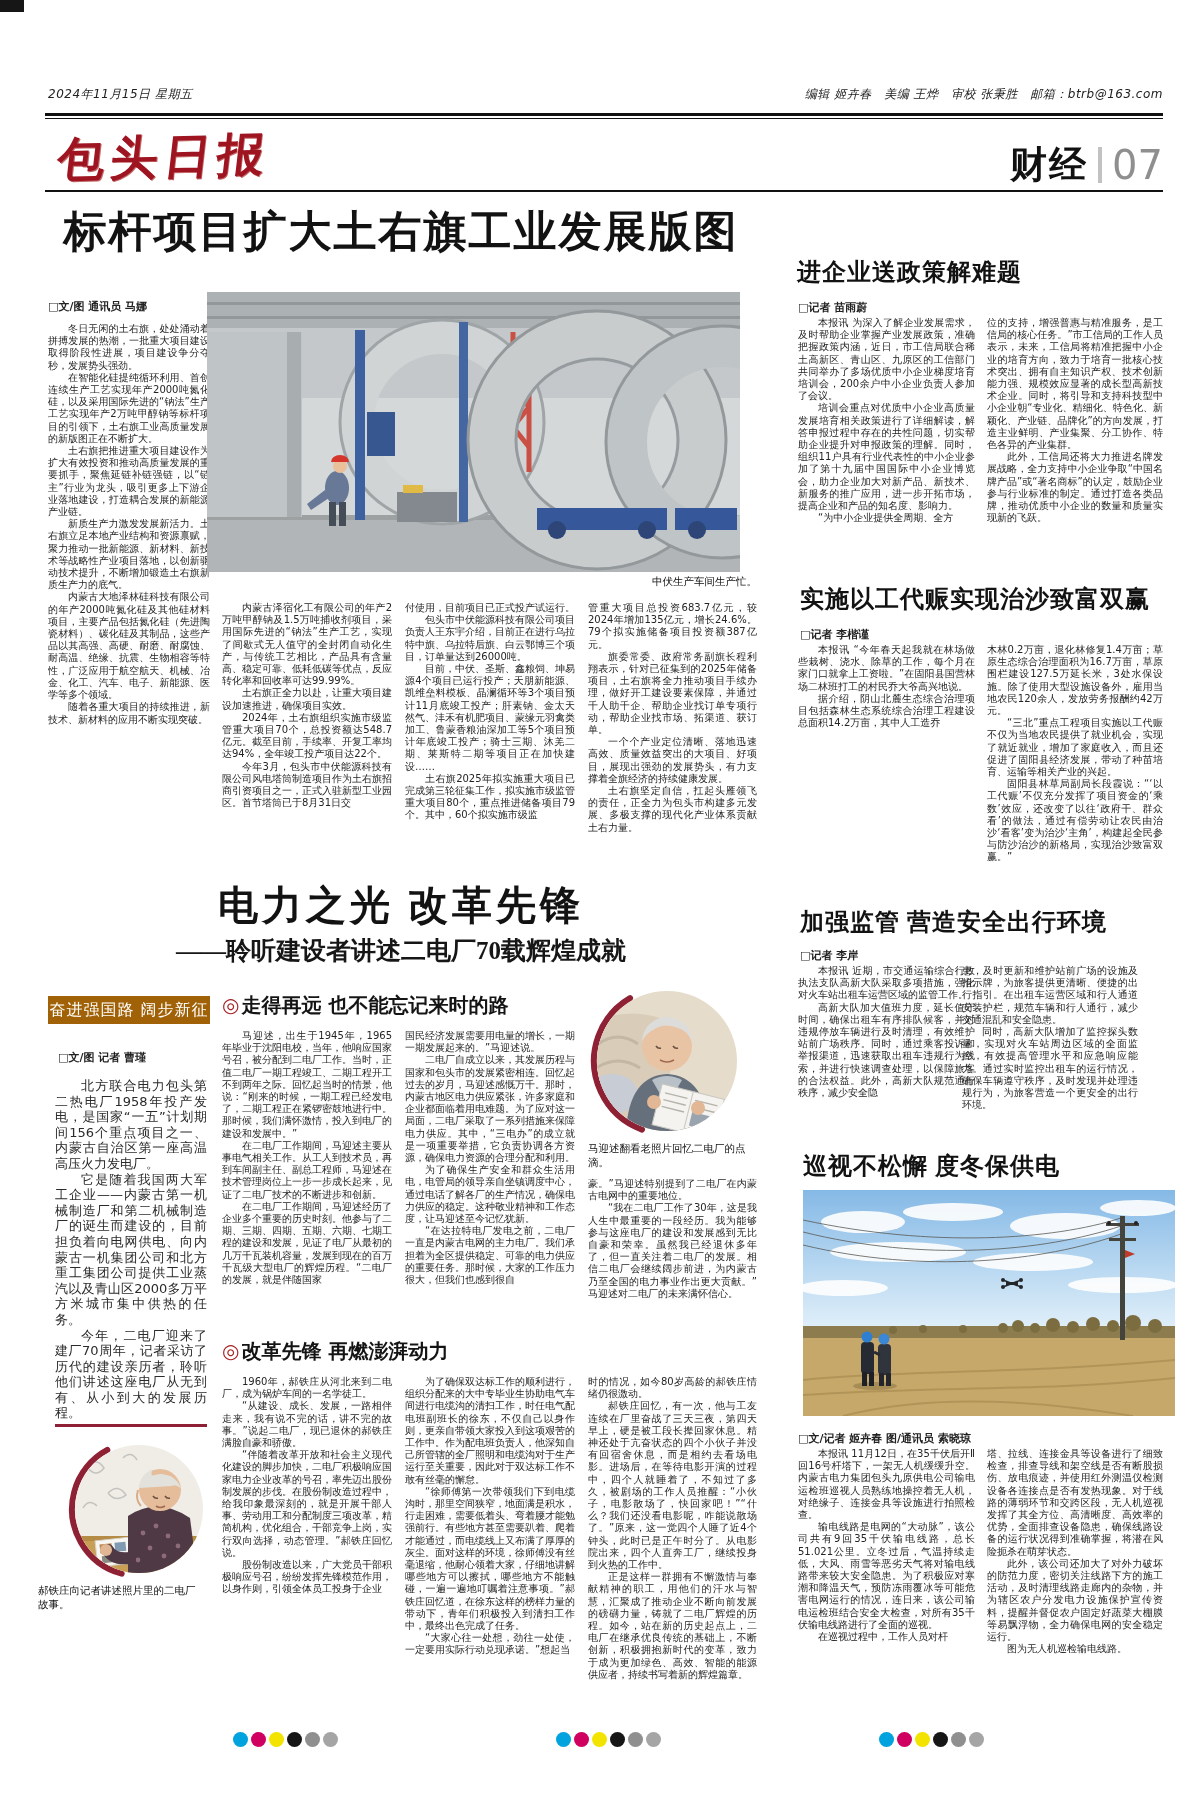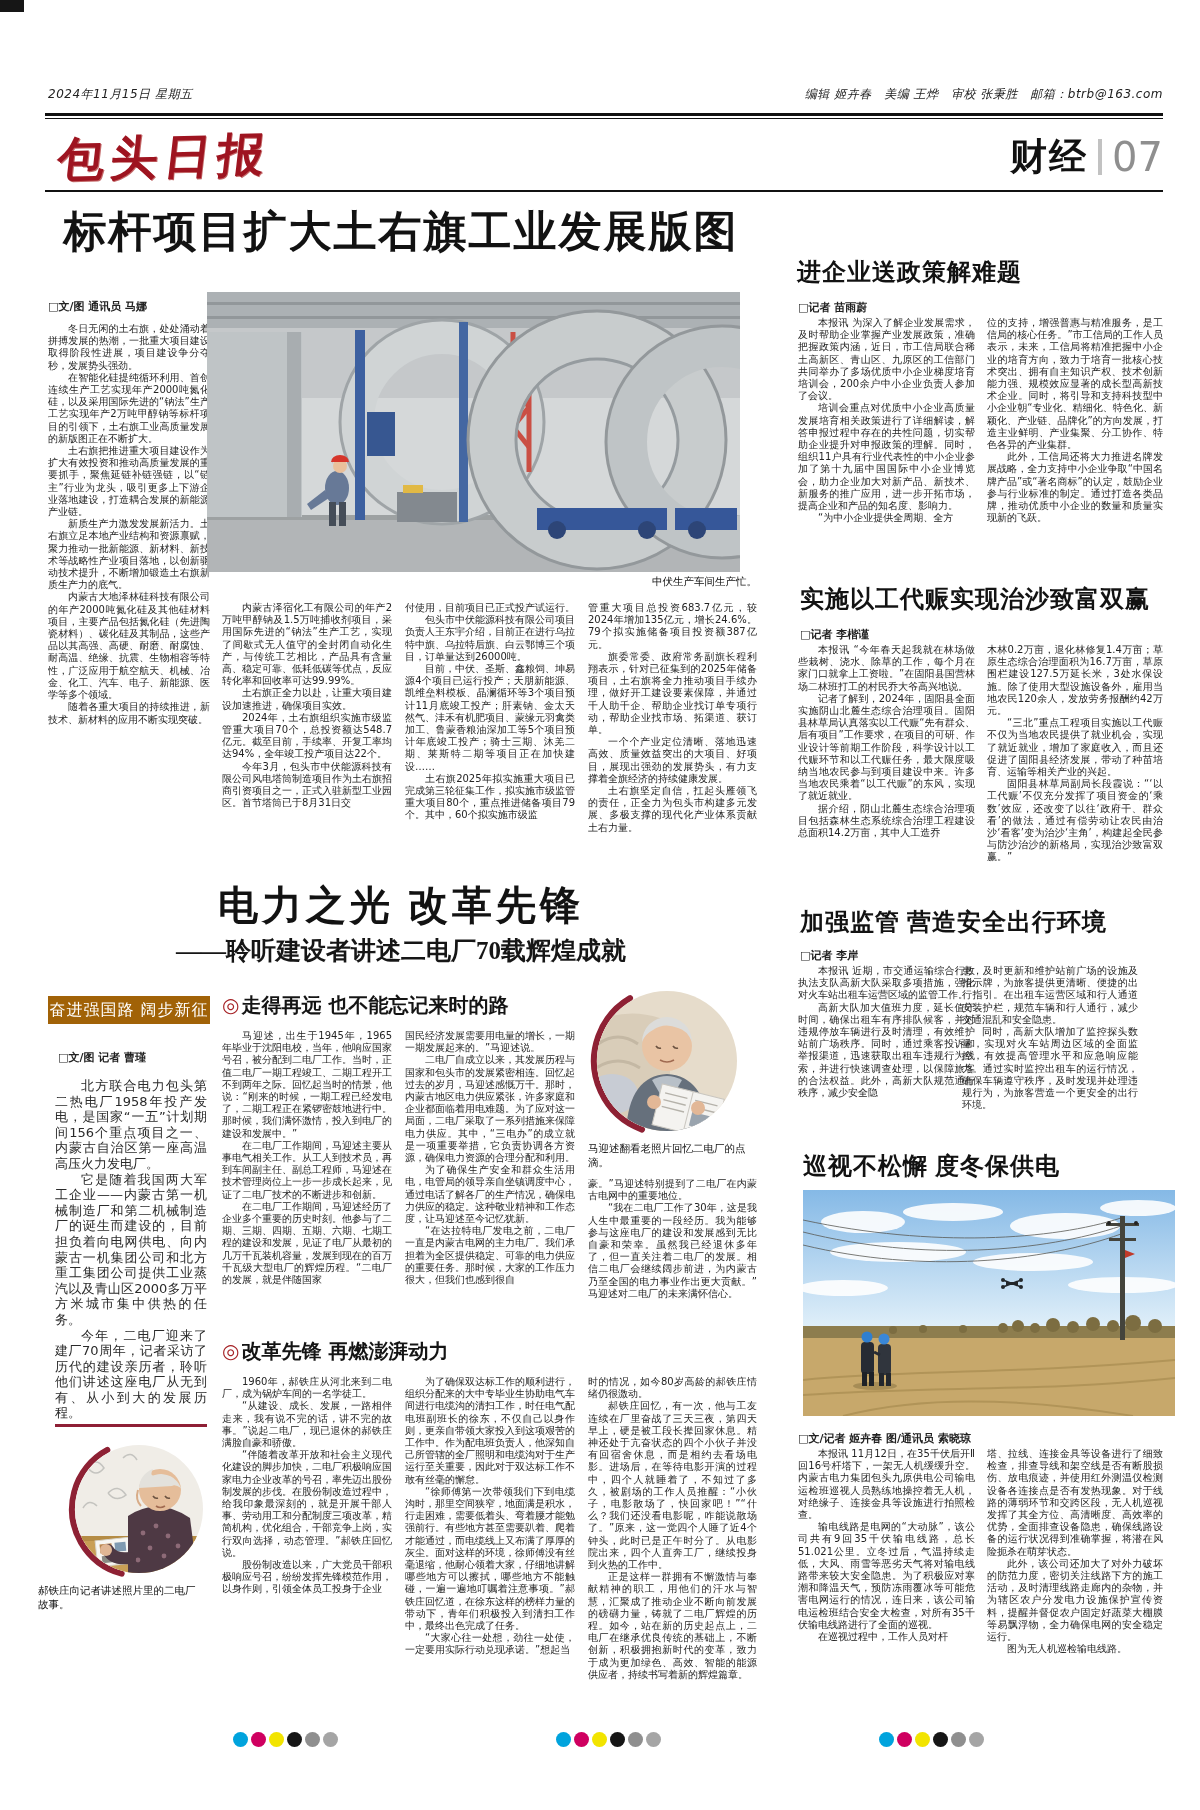--- a/index.html
+++ b/index.html
@@ -5,21 +5,21 @@
   html,body{margin:0;padding:0;background:#e9e9e7;}
   .page{position:relative;width:1200px;height:1810px;background:#ffffff;margin:0 auto;overflow:hidden;
         font-family:"DejaVu Sans",sans-serif;color:#1c1c1c;}
   .abs{position:absolute;}
   
   .corner-mark{left:0;top:0;width:24px;height:12px;background:#161616;}
   .meta-line{font-size:12px;color:#222;letter-spacing:.5px;font-style:italic;}
   .rule{background:#111;}
   .brand{font-family:"Liberation Serif","DejaVu Serif",serif;font-weight:900;font-size:47px;
          color:#9e1420;transform:skewX(-8deg) rotate(-1.5deg);letter-spacing:6px;text-shadow:1px 1px 0 #c46a6a;}
-  .section-wrap{display:flex;align-items:center;gap:10px;}
+  .section-wrap{display:flex;align-items:center;gap:10px;margin-top:8px;}
   .section-name{font-size:37px;font-weight:900;color:#111;letter-spacing:2px;}
   .section-bar{width:4px;height:36px;background:#c2c2c2;}
   .page-no{font-size:40px;color:#8f8f8f;font-weight:500;}
   
   .hd{font-family:"Liberation Serif","DejaVu Serif",serif;font-weight:900;color:#121212;}
   .main-headline{font-size:43px;text-align:center;letter-spacing:2px;white-space:nowrap;}
   .side-headline{font-size:24px;letter-spacing:1px;white-space:nowrap;}
   .feature-headline{font-size:40px;text-align:center;letter-spacing:4px;}
   .feature-sub{font-size:25px;text-align:center;font-weight:700;color:#161616;
                font-family:"Liberation Serif","DejaVu Serif",serif;}
@@ -150,21 +150,20 @@
     </div>
   <div class="abs col cont" style="left:987px;top:317px;width:176px;height:240px;">
       <p class="para">位的支持，增强普惠与精准服务，是工信局的核心任务。”市工信局的工作人员表示，未来，工信局将精准把握中小企业的培育方向，致力于培育一批核心技术突出、拥有自主知识产权、技术创新能力强、规模效应显著的成长型高新技术企业。同时，将引导和支持科技型中小企业朝“专业化、精细化、特色化、新颖化、产业链、品牌化”的方向发展，打造主业鲜明、产业集聚、分工协作、特色各异的产业集群。</p>
       <p class="para">此外，工信局还将大力推进名牌发展战略，全力支持中小企业争取“中国名牌产品”或“著名商标”的认定，鼓励企业参与行业标准的制定。通过打造各类品牌，推动优质中小企业的数量和质量实现新的飞跃。</p>
     </div>
 
   <div class="abs hd side-headline" style="left:800px;top:583px;">实施以工代赈实现治沙致富双赢</div>
   <div class="abs byline" style="left:800px;top:627px;">□记者 李楷谨</div>
   <div class="abs col" style="left:798px;top:644px;width:177px;height:228px;">
       <p class="para">本报讯 “今年春天起我就在林场做些栽树、浇水、除草的工作，每个月在家门口就拿上工资啦。”在固阳县国营林场二林班打工的村民乔大爷高兴地说。</p>
-      <p class="para">记者了解到，2024年，固阳县全面实施阴山北麓生态综合治理项目。固阳县林草局认真落实以工代赈“先有群众、后有项目”工作要求，在项目的可研、作业设计等前期工作阶段，科学设计以工代赈环节和以工代赈任务，最大限度吸纳当地农民参与到项目建设中来。许多当地农民乘着“以工代赈”的东风，实现了就近就业。</p>
       <p class="para">据介绍，阴山北麓生态综合治理项目包括森林生态系统综合治理工程建设总面积14.2万亩，其中人工造乔</p>
     </div>
   <div class="abs col cont" style="left:987px;top:644px;width:176px;height:228px;">
       <p class="para">木林0.2万亩，退化林修复1.4万亩；草原生态综合治理面积为16.7万亩，草原围栏建设127.5万延长米，3处水保设施。除了使用大型设施设备外，雇用当地农民120余人，发放劳务报酬约42万元。</p>
       <p class="para">“三北”重点工程项目实施以工代赈不仅为当地农民提供了就业机会，实现了就近就业，增加了家庭收入，而且还促进了固阳县经济发展，带动了种苗培育、运输等相关产业的兴起。</p>
       <p class="para">固阳县林草局副局长段霞说：“‘以工代赈’不仅充分发挥了项目资金的‘乘数’效应，还改变了以往‘政府干、群众看’的做法，通过有偿劳动让农民由治沙‘看客’变为治沙‘主角’，构建起全民参与防沙治沙的新格局，实现治沙致富双赢。”</p>
     </div>
 
   <div class="abs hd side-headline" style="left:800px;top:906px;">加强监管 营造安全出行环境</div>
   <div class="abs byline" style="left:800px;top:948px;">□记者 李岸</div>

